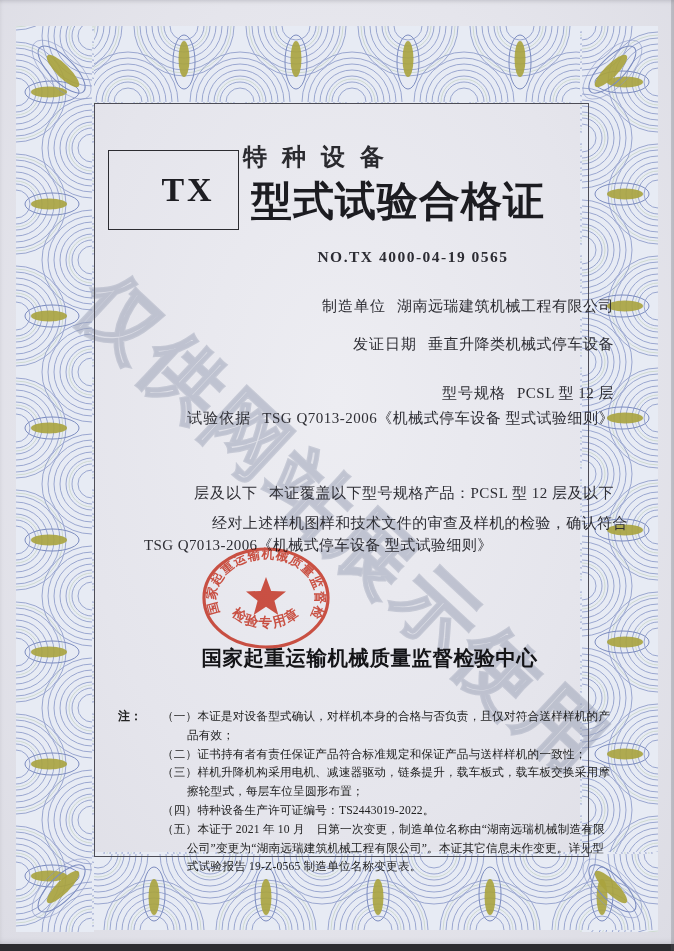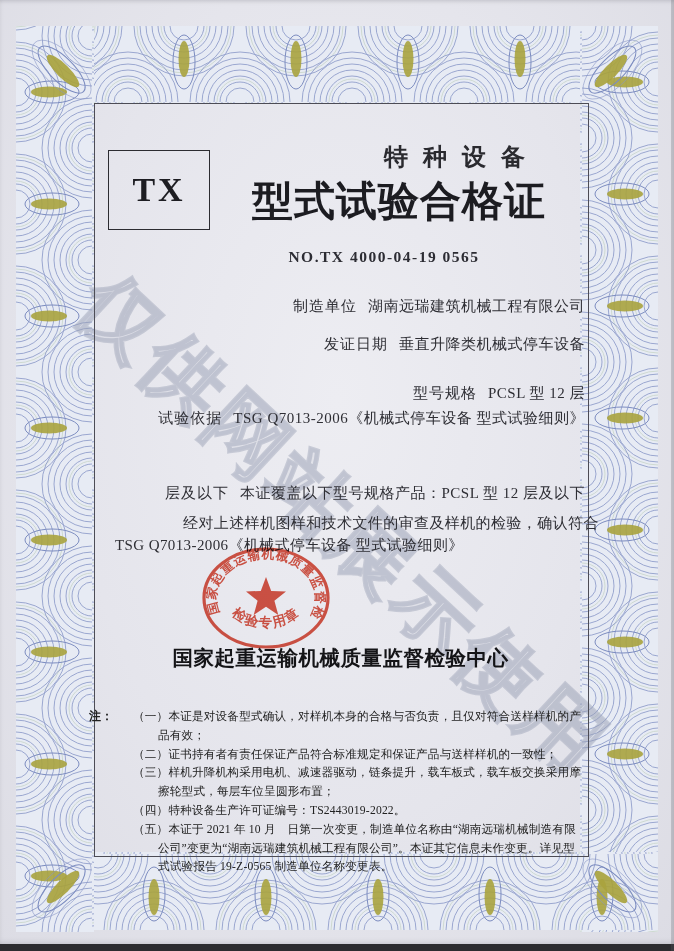--- a/index.html
+++ b/index.html
@@ -24,34 +24,34 @@
     color:rgba(178,182,198,.18);
     -webkit-text-stroke:2.5px rgba(148,154,176,.42);
     font-family:"Liberation Sans","DejaVu Sans",sans-serif;
   }
 
   .panel{
     position:absolute;left:94px;top:103px;width:493px;height:752px;
     border:1.5px solid #4c4c55;z-index:3;background:transparent;
   }
 
-  .abs{position:absolute;z-index:4;color:#26262a;}
+  .abs{position:absolute;z-index:4;color:#26262a;padding-left:29px;}
 
   .tx-box{
     left:108px;top:150px;width:100px;height:78px;
     border:1.6px solid #2c2c31;display:flex;align-items:center;justify-content:center;
     font-size:34px;font-weight:700;letter-spacing:3px;color:#1d1d22;
   }
   .supertitle{
-    left:228px;top:141px;width:312px;text-align:right;
+    left:228px;top:141px;width:312px;text-align:left;
     font-size:24px;font-weight:700;letter-spacing:15px;padding-left:15px;box-sizing:border-box;
     color:#2a2a2f;
   }
   .main-title{
-    left:222px;top:174px;width:324px;text-align:right;
+    left:222px;top:174px;width:324px;text-align:left;
     font-size:41px;font-weight:700;letter-spacing:1px;color:#1c1c21;
   }
   .cert-no{
     left:228px;top:248px;width:312px;text-align:center;
     font-size:15.5px;letter-spacing:1.5px;color:#2c2c33;font-weight:600;
   }
 
   .frow{left:125px;width:460px;font-size:15px;color:#2e2e34;white-space:nowrap;text-align:right;}
   .frow .lbl{display:inline-block;width:72px;letter-spacing:1px;}
   .frow .val{display:inline-block;margin-left:11px;letter-spacing:.5px;}

